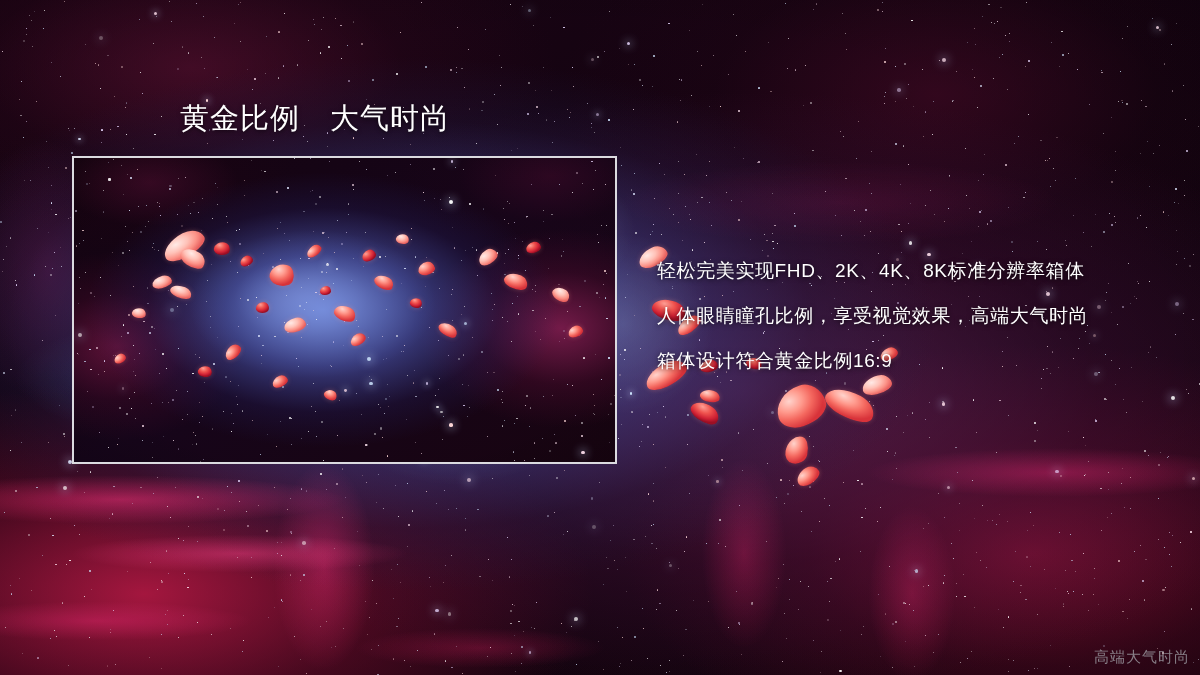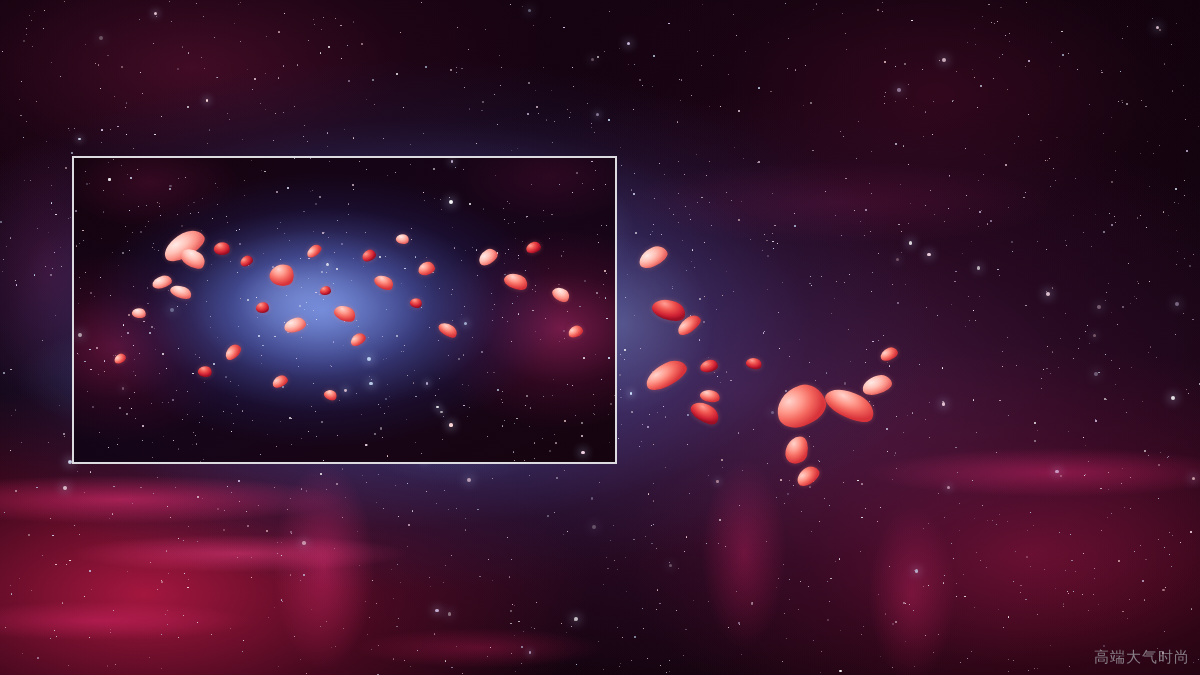--- a/index.html
+++ b/index.html
@@ -2183,17 +2183,23 @@
         <div class="petal pale" style="left:404px;top:92px;width:20px;height:14px;transform:rotate(-30deg);"></div>
         <div class="petal" style="left:430px;top:116px;width:24px;height:15px;transform:rotate(24deg);"></div>
         <div class="petal deep" style="left:452px;top:84px;width:15px;height:11px;transform:rotate(-12deg);"></div>
         <div class="petal pale" style="left:478px;top:130px;width:18px;height:13px;transform:rotate(36deg);"></div>
         <div class="petal" style="left:494px;top:168px;width:15px;height:11px;transform:rotate(-18deg);"></div>
         <div class="petal pale" style="left:58px;top:150px;width:14px;height:10px;transform:rotate(12deg);"></div>
         <div class="petal" style="left:40px;top:196px;width:12px;height:9px;transform:rotate(-24deg);"></div>
       </div>
   </div>
 
+  <div id="slide-title">黄金比例　大气时尚</div>
 
+  <div id="body-copy">
+    <div class="line">轻松完美实现FHD、2K、4K、8K标准分辨率箱体</div>
+    <div class="line">人体眼睛瞳孔比例，享受视觉效果，高端大气时尚</div>
+    <div class="line">箱体设计符合黄金比例16:9</div>
+  </div>
 
   <div id="watermark">高端大气时尚</div>
 
 </div>
 
 </body></html>

